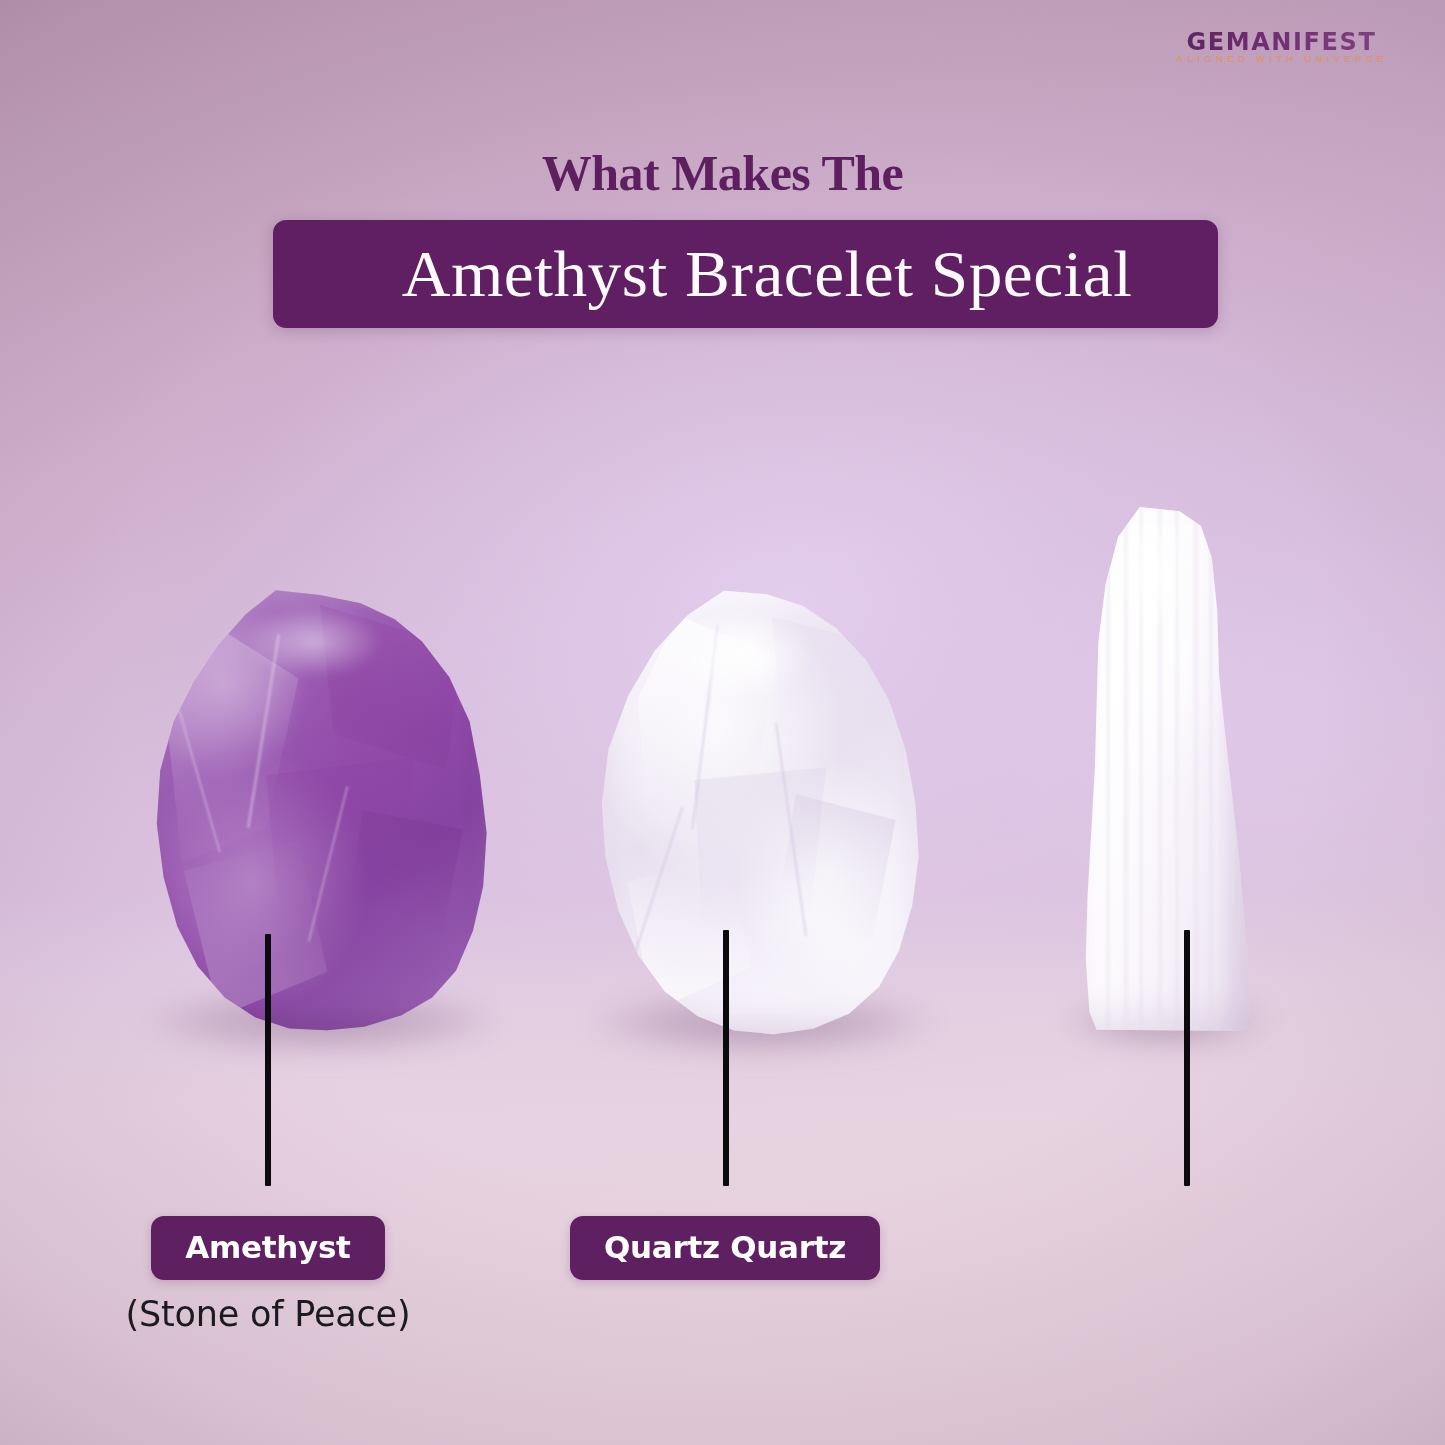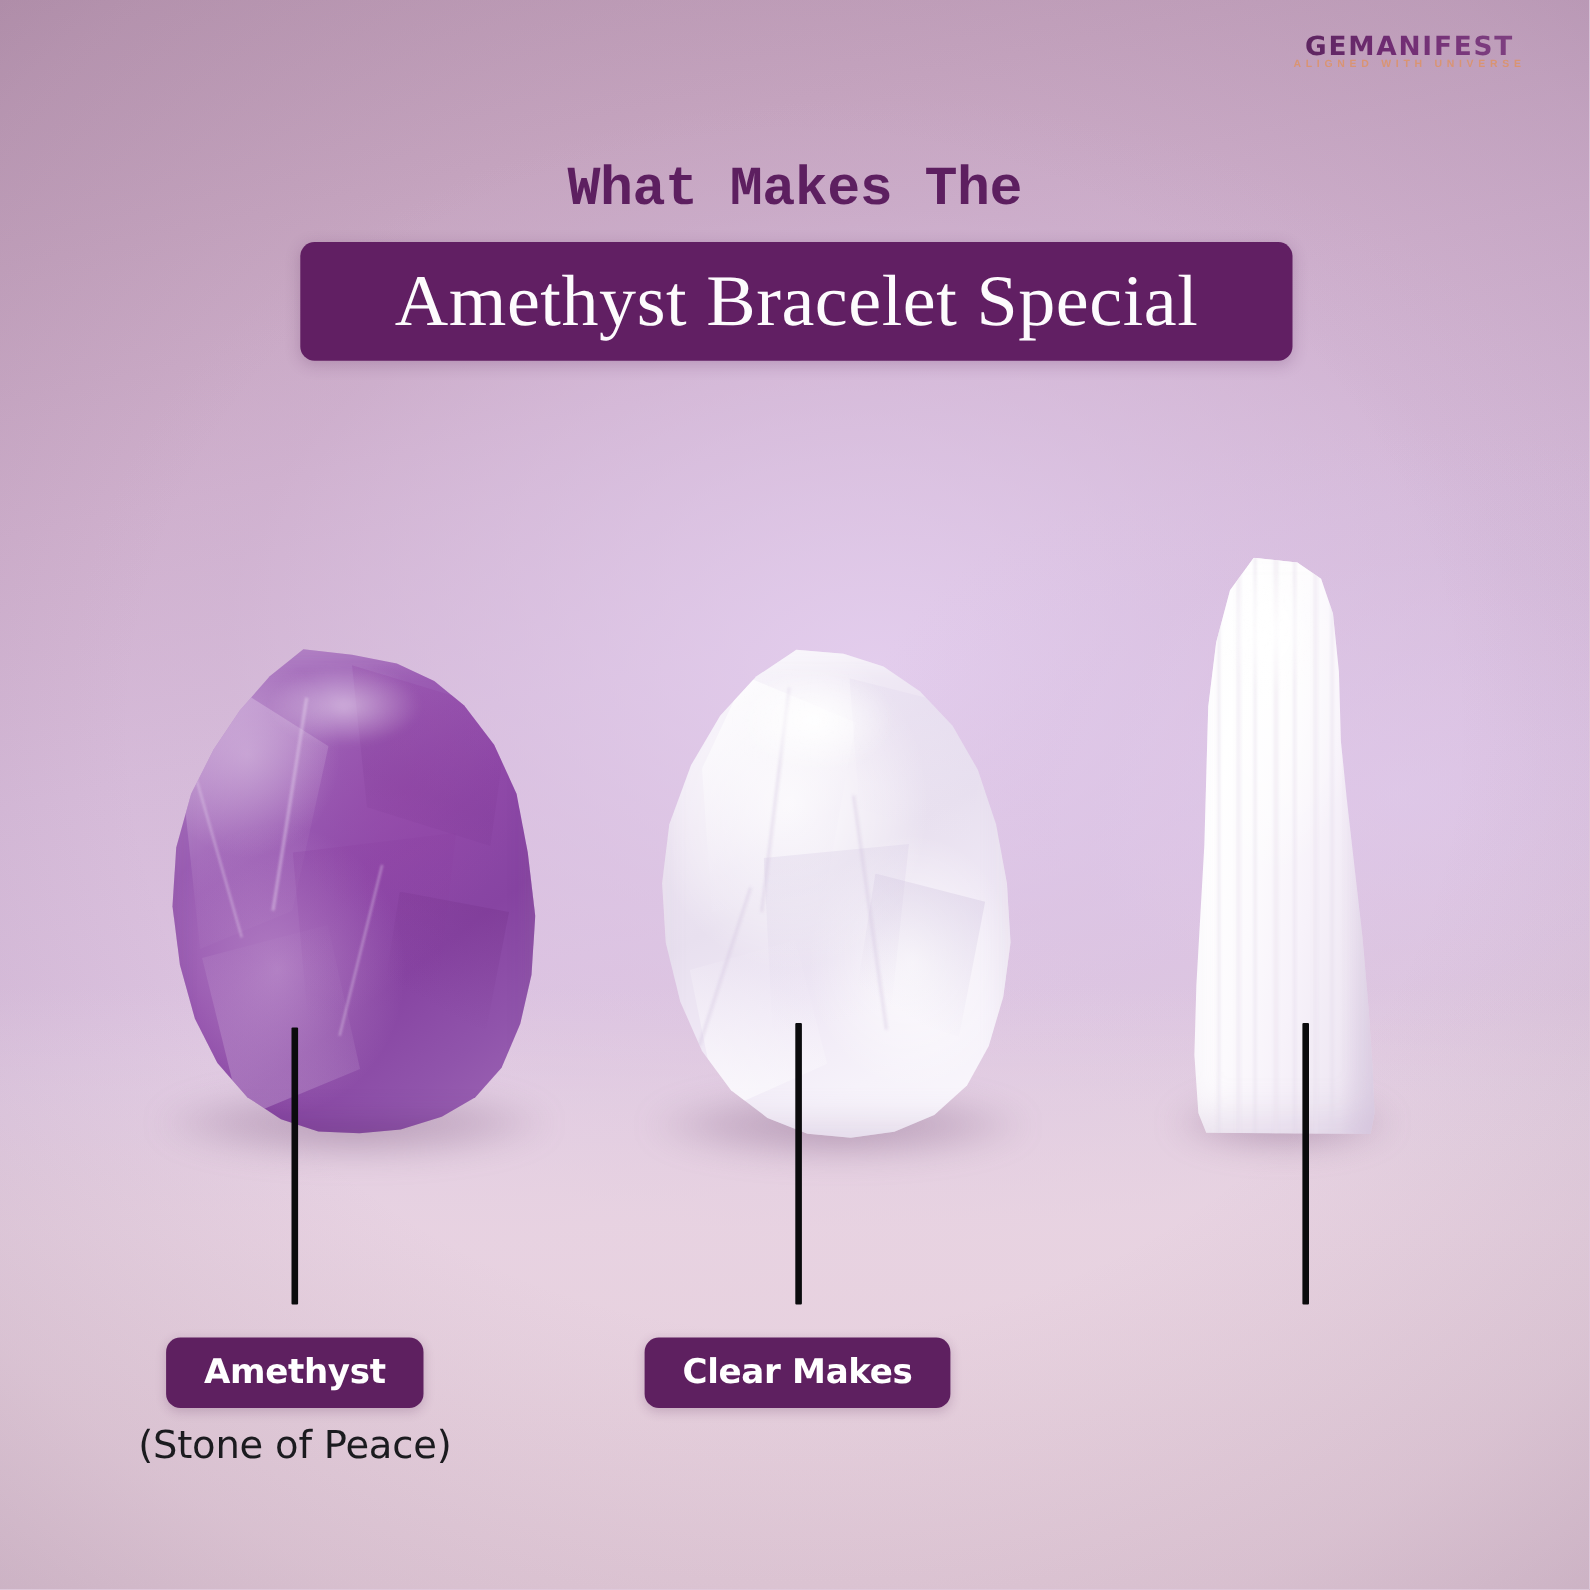--- a/index.html
+++ b/index.html
@@ -63,34 +63,34 @@
     font-size:9.5px;
     letter-spacing:4.3px;
     color:#e0915f;
     opacity:.78;
   }
 
   
   .kicker{
     position:absolute;left:0;right:0;top:144px;
     text-align:center;
-    font-family:Liberation Mono, monospace;
+    font-family:Liberation Serif, serif;
     font-weight:700;
     font-size:50px;
     letter-spacing:-0.5px;
     color:#5d1f60;
   }
   .title-banner{
     position:absolute;
     left:273px;top:220px;
     width:902px;height:108px;
     background:#611f63;
     border-radius:13px;
     box-shadow:0 3px 14px rgba(80,30,82,0.22);
-    display:flex;align-items:center;justify-content:center;
+    display:flex;align-items:center;justify-content:center;padding-left:43px;
   }
   .title-text{
     font-family:"Liberation Serif","DejaVu Serif",serif;
     font-weight:400;
     font-size:66px;
     letter-spacing:0.5px;
     color:#fdfbfd;
     white-space:nowrap;
     transform:scaleX(1.02);
   }
@@ -305,18 +305,18 @@
 
   <div class="label-group" style="left:68px;top:1216px;width:400px;">
     <div class="badge">
       <span class="badge-text">Amethyst</span>
     </div>
     <div class="sub">(Stone of Peace)</div>
   </div>
 
   <div class="label-group" style="left:520px;top:1216px;width:410px;">
     <div class="badge">
-      <span class="badge-text">Clear Makes</span>
+      <span class="badge-text">Quartz Quartz</span>
     </div>
   </div>
 
 
 </div>
 
 </body></html>

